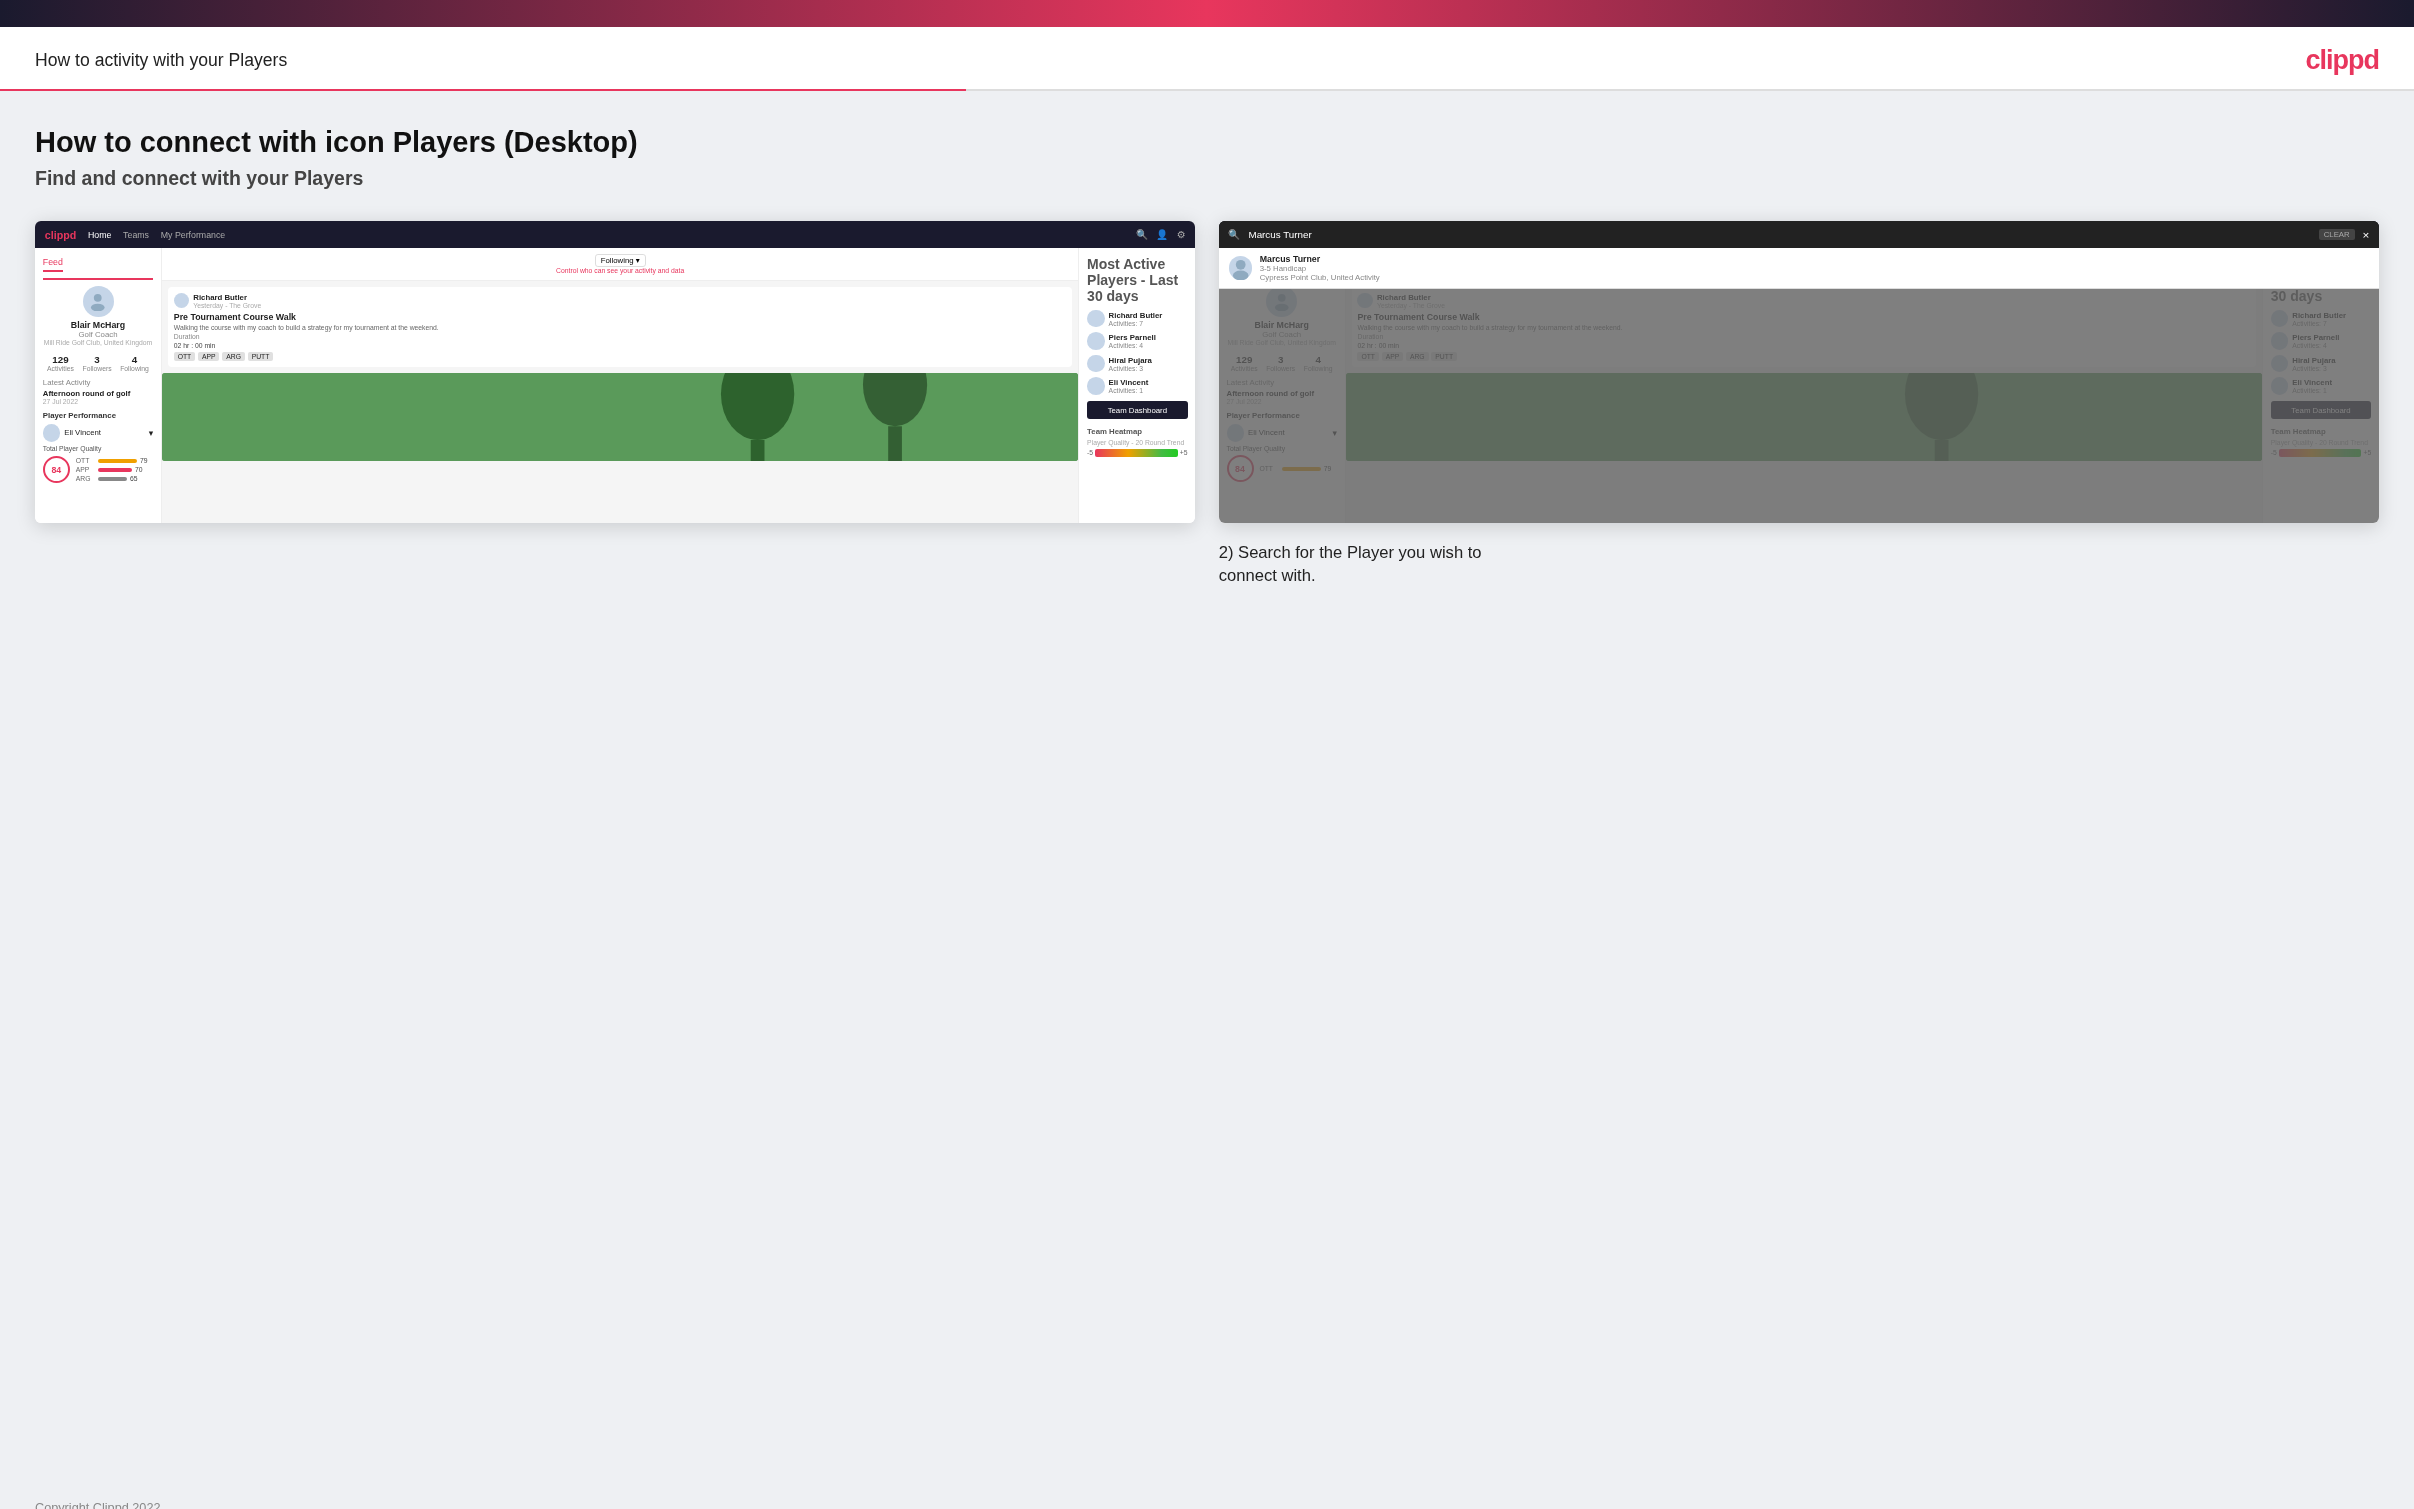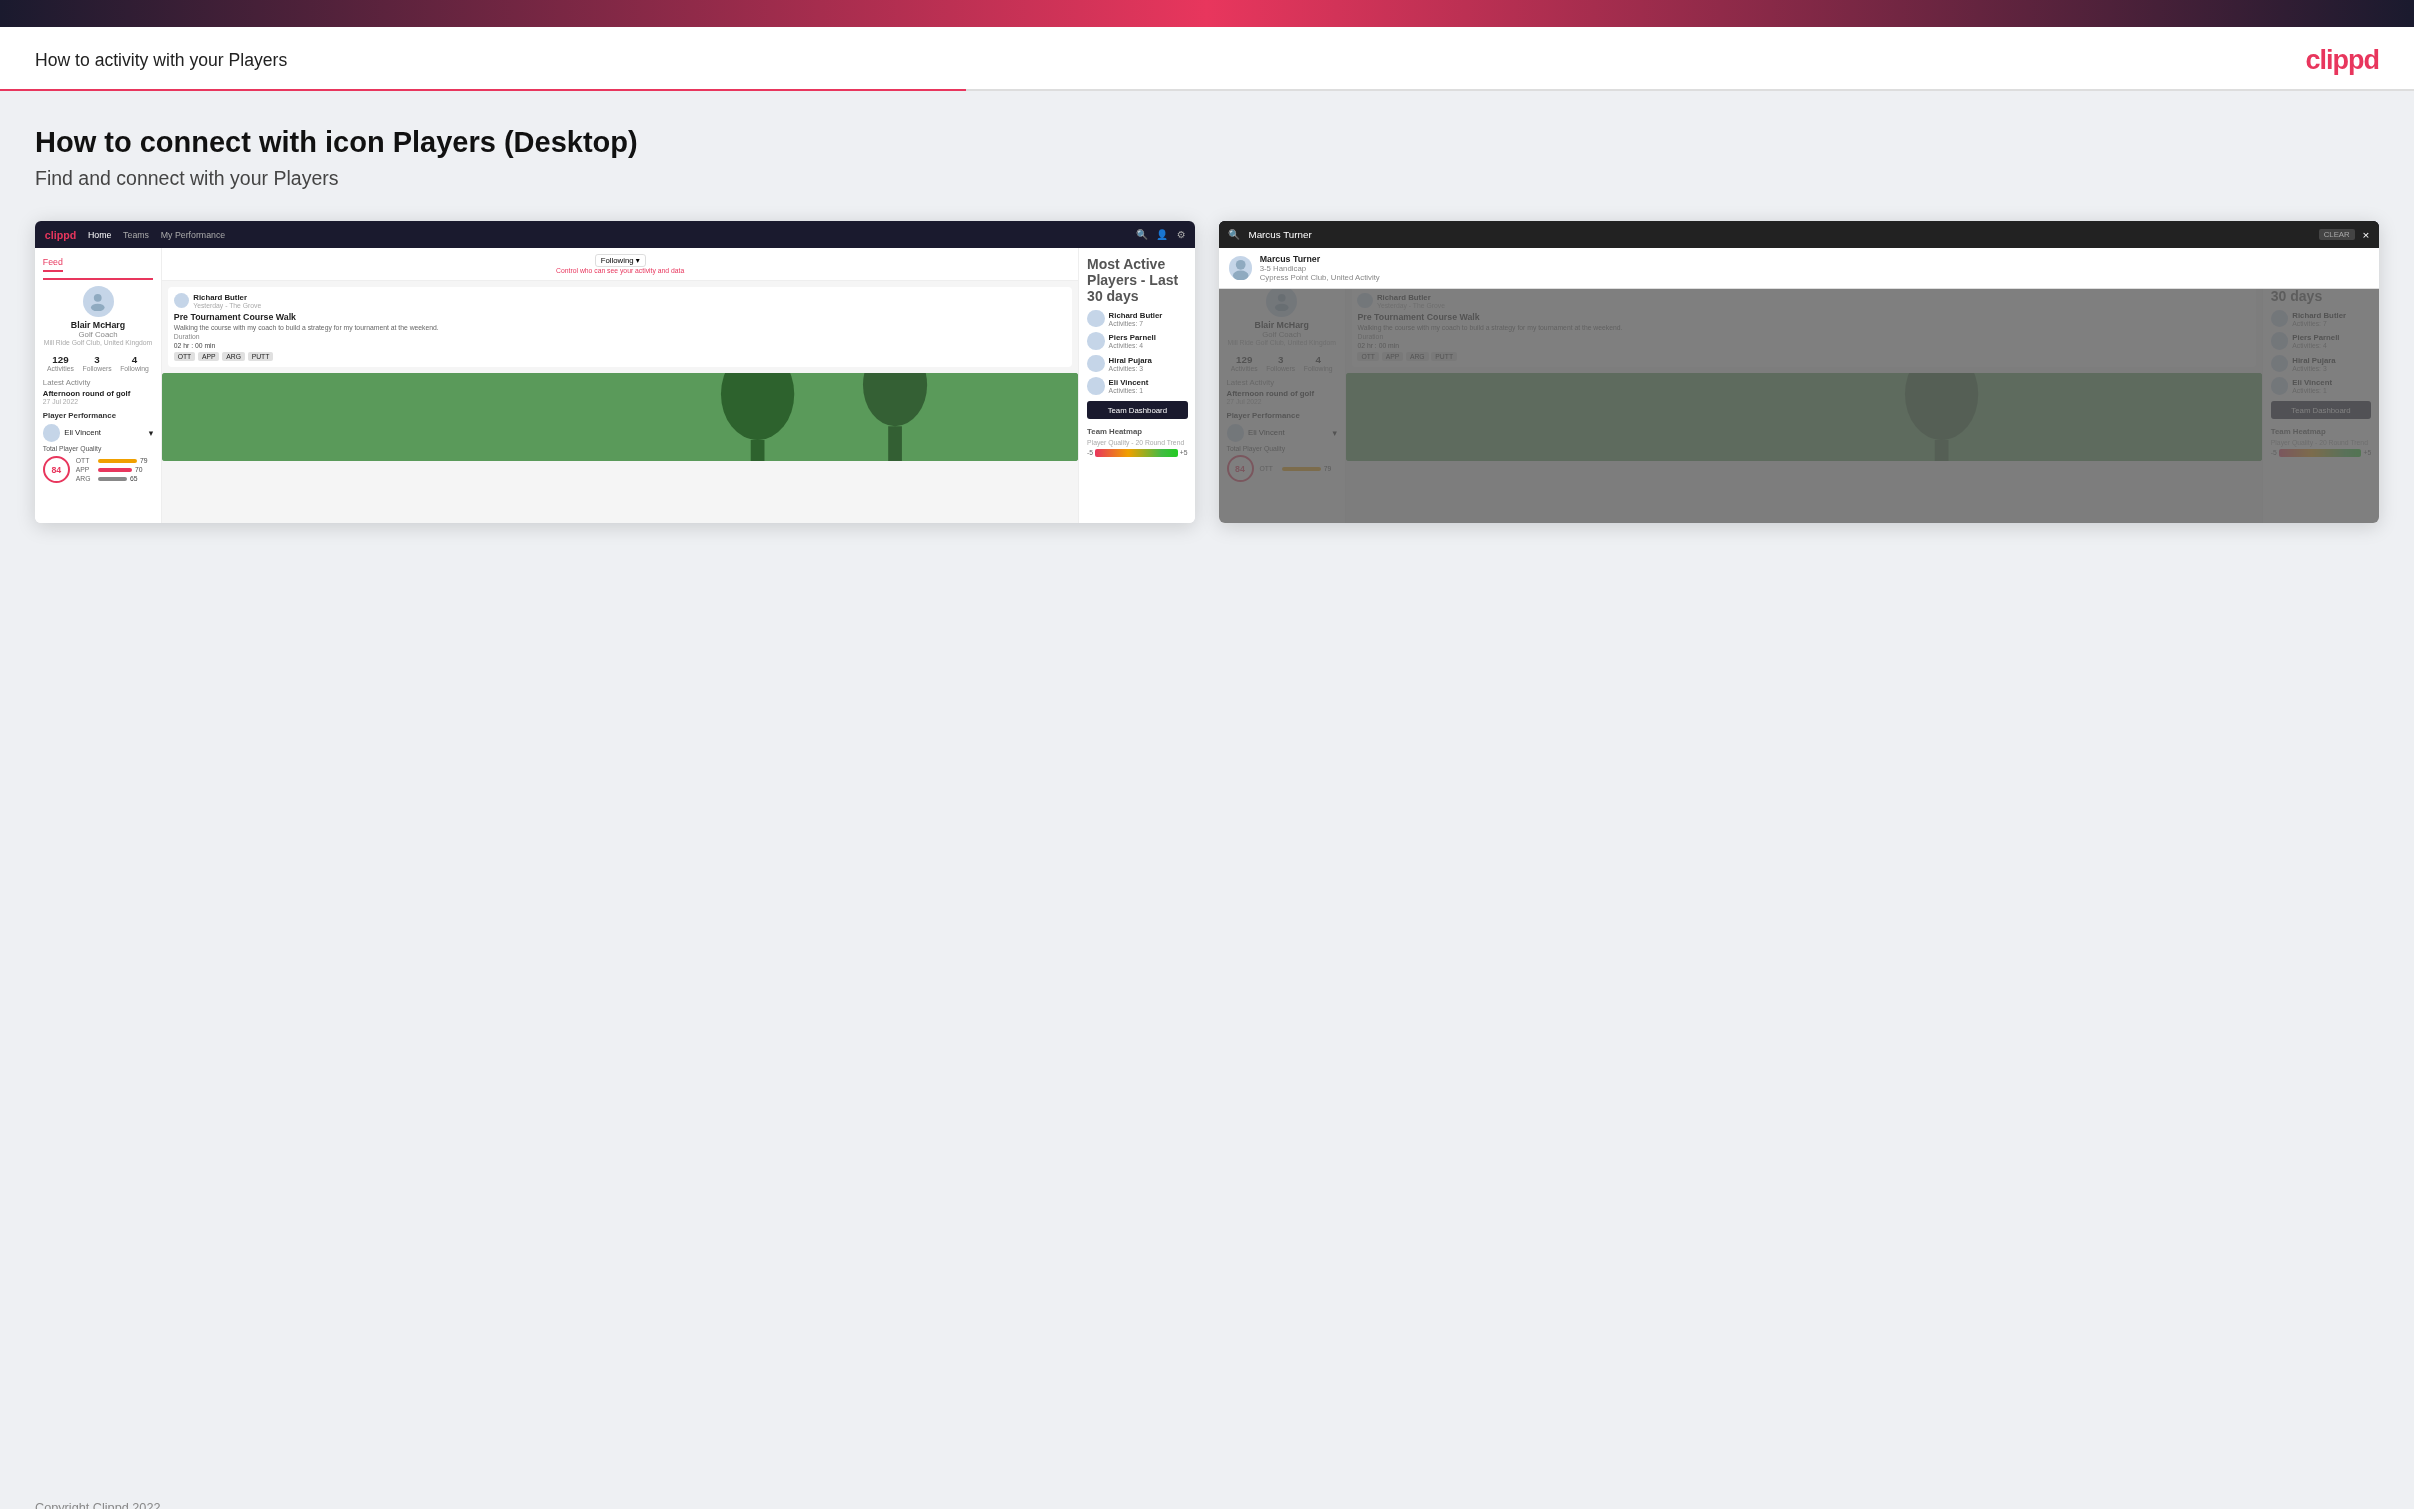--- a/index.html
+++ b/index.html
@@ -49,21 +49,21 @@
     .hero-title {
       font-size: 29px;
       font-weight: 700;
       color: #111;
       margin-bottom: 7.8px;
     }
 
     .hero-subtitle {
       font-size: 19.5px;
       color: #444;
-      font-weight: 400;
+      font-weight: 700;
     }
 
     .screenshots-row {
       display: flex;
       gap: 23.4px;
       margin-bottom: 27px;
     }
 
     .screenshot-block {
       flex: 1;
@@ -889,20 +889,23 @@
               <div>
                 <div class="mini-result-name">Marcus Turner</div>
                 <div class="mini-result-detail">3-5 Handicap</div>
                 <div class="mini-result-detail">Cypress Point Club, United Activity</div>
               </div>
             </div>
           </div>
 
         </div>
       </div>
+      <div class="caption">
+        <span>2) Search for the Player you wish to<br>connect with.</span>
+      </div>
     </div>
 
   </div>
 </div>
 
 <div class="footer">
   <span>Copyright Clippd 2022</span>
 </div>
 
 

